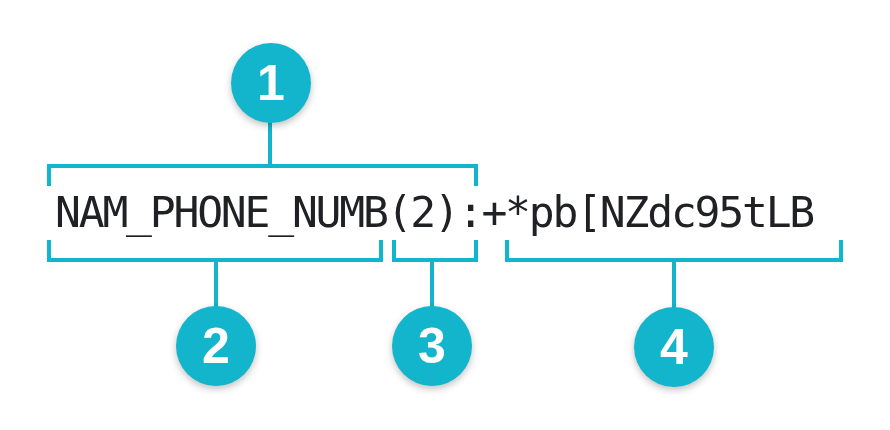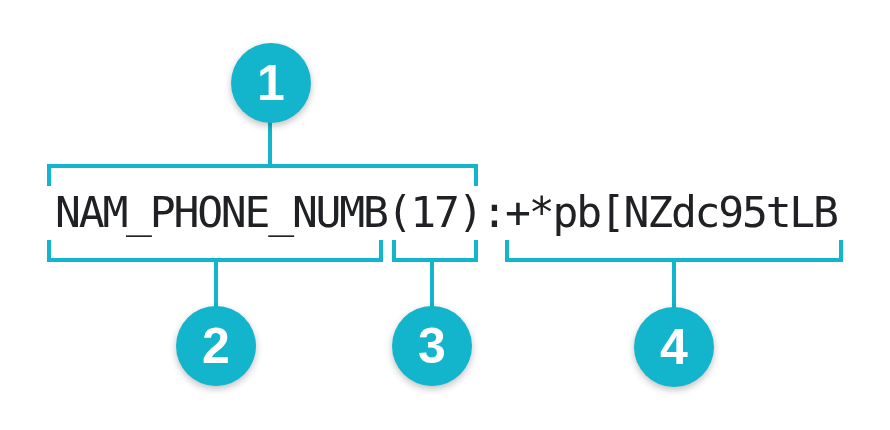--- a/index.html
+++ b/index.html
@@ -75,21 +75,21 @@
   .badge-1 { left: 231px; top: 43px;  }
   .badge-2 { left: 176px; top: 306px; }
   .badge-3 { left: 392px; top: 306px; }
   .badge-4 { left: 634px; top: 307px; }
 </style>
 </head>
 <body>
 
 <div class="canvas">
 
-  <div class="record-string">NAM_PHONE_NUMB(17):+*pb[NZdc95tLB</div>
+  <div class="record-string">NAM_PHONE_NUMB(2):+*pb[NZdc95tLB</div>
 
   <div class="badge badge-1">
     <span>1</span>
   </div>
   <div class="stem stem-1"></div>
   <div class="bracket top bracket-1"></div>
 
   <div class="bracket bottom bracket-2"></div>
   <div class="stem stem-2"></div>
   <div class="badge badge-2">

